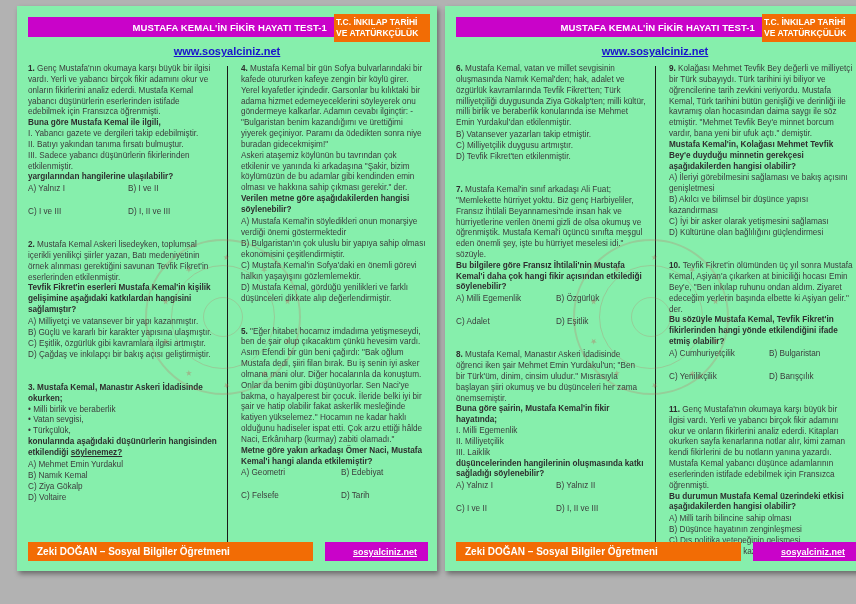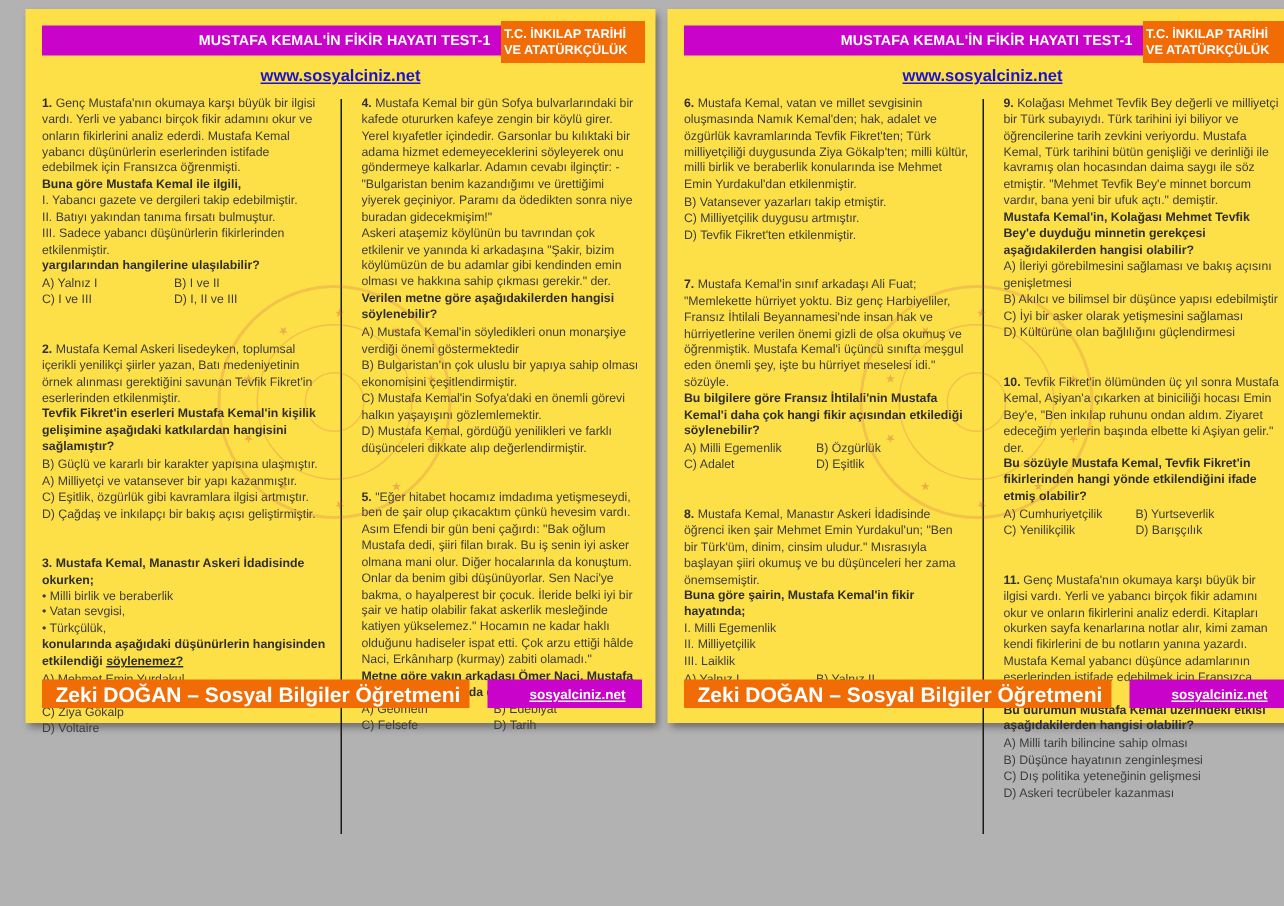--- a/index.html
+++ b/index.html
@@ -1,19 +1,19 @@
 <!DOCTYPE html>
 <html><head>
 <meta charset="utf-8">
 <style>
   html,body{margin:0;padding:0;background:#b2b2b2;}
   body{width:856px;height:604px;overflow:hidden;position:relative;
        font-family:"Liberation Sans",sans-serif;
        --magenta:#c903c9;--orange:#f26c05;--link:#1a12cc;--ink:#3c3c3c;}
-  .page{position:absolute;top:6px;width:420px;height:476px;background:#fde047;
+  .page{position:absolute;top:6px;width:420px;height:565px;background:#86efac;
         box-shadow:2px 3px 5px rgba(0,0,0,.4);}
   #page1{left:17px}#page2{left:445px}
   .hdr{display:flex;align-items:flex-start;padding:8px 7px 0 11px;}
   .hband{background:var(--magenta);color:#fff;font-weight:bold;font-size:9.5px;
          flex:1;height:20px;display:flex;align-items:center;justify-content:flex-end;
          padding-right:7px;margin-top:3px;letter-spacing:.1px;}
   .badge{background:var(--orange);color:#fff;font-weight:bold;font-size:8.5px;
          width:92px;text-align:left;padding:3px 2px;line-height:1.3;}
   .sitelink{display:block;text-align:center;color:var(--link);font-weight:bold;
             font-size:11px;margin:3px 0 7px;text-decoration:underline;cursor:pointer;}
@@ -21,23 +21,23 @@
   .col{width:190px;overflow:hidden;}
   .col.c2{flex:1;}
   .divider{width:1px;background:#1a1a1a;margin:2px 13px 0 9px;}
   .q{margin-bottom:22px;}
   .qp{margin:0;font-size:8.2px;line-height:1.32;color:var(--ink);}
   .qb{font-weight:bold;color:#2e2e2e;}
   .qu{text-decoration:underline;}
   .qnum{color:#2e2e2e;}
   .opts{margin-top:1px;}
   .opts .opt{display:block;font-size:8.2px;line-height:1.34;color:var(--ink);}
-  .opts.two{display:grid;grid-template-columns:88px 1fr;}
+  .opts.two{display:grid;grid-template-columns:88px 1fr;gap:12px;}
   .ftr{position:absolute;bottom:10px;left:11px;display:flex;height:19px;}
-  .fband{background:var(--orange);color:#fff;font-weight:bold;font-size:14px;
+  .fband{background:var(--orange);color:#fff;font-weight:bold;font-size:10px;
          width:276px;display:flex;align-items:center;padding-left:9px;}
   .fsite{background:var(--magenta);width:92px;display:flex;align-items:center;
          justify-content:flex-end;padding-right:11px;color:#fff;font-weight:bold;
          font-size:9px;text-decoration:underline;cursor:pointer;margin-left:12px;}
   .seal{position:absolute;left:49%;top:55%;width:152px;height:152px;
         transform:translate(-50%,-50%);border:2px solid rgba(205,80,80,.55);
         border-radius:50%;opacity:.38;pointer-events:none;}
   .seal::before{content:"";position:absolute;inset:24px;
         border:1.5px solid rgba(205,80,80,.6);border-radius:50%;}
   .seal::after{content:"";position:absolute;inset:56px;
@@ -72,22 +72,22 @@
             <span class="opt">A) Yalnız I</span>
             <span class="opt">B) I ve II</span>
             <span class="opt">C) I ve III</span>
             <span class="opt">D) I, II ve III</span>
           </div>
         </div>
         <div class="q">
           <p class="qp"><b class="qnum">2. </b>Mustafa Kemal Askeri lisedeyken, toplumsal içerikli yenilikçi şiirler yazan, Batı medeniyetinin örnek alınması gerektiğini savunan Tevfik Fikret'in eserlerinden etkilenmiştir.</p>
           <p class="qp qb">Tevfik Fikret'in eserleri Mustafa Kemal'in kişilik gelişimine aşağıdaki katkılardan hangisini sağlamıştır?</p>
           <div class="opts">
+            <span class="opt">A) Milliyetçi ve vatansever bir yapı kazanmıştır.</span>
             <span class="opt">B) Güçlü ve kararlı bir karakter yapısına ulaşmıştır.</span>
-            <span class="opt">A) Milliyetçi ve vatansever bir yapı kazanmıştır.</span>
             <span class="opt">C) Eşitlik, özgürlük gibi kavramlara ilgisi artmıştır.</span>
             <span class="opt">D) Çağdaş ve inkılapçı bir bakış açısı geliştirmiştir.</span>
           </div>
         </div>
         <div class="q">
           <p class="qp qb"><b class="qnum">3. </b>Mustafa Kemal, Manastır Askeri İdadisinde okurken;</p>
           <p class="qp qi">• Milli birlik ve beraberlik</p>
           <p class="qp qi">• Vatan sevgisi,</p>
           <p class="qp qi">• Türkçülük,</p>
           <p class="qp qb">konularında aşağıdaki düşünürlerin hangisinden etkilendiği <span class="qu">söylenemez?</span></p>
@@ -175,46 +175,47 @@
             <span class="opt">C) Adalet</span>
             <span class="opt">D) Eşitlik</span>
           </div>
         </div>
         <div class="q">
           <p class="qp"><b class="qnum">8. </b>Mustafa Kemal, Manastır Askeri İdadisinde öğrenci iken şair Mehmet Emin Yurdakul'un; "Ben bir Türk'üm, dinim, cinsim uludur." Mısrasıyla başlayan şiiri okumuş ve bu düşünceleri her zama önemsemiştir.</p>
           <p class="qp qb">Buna göre şairin, Mustafa Kemal'in fikir hayatında;</p>
           <p class="qp qi">I. Milli Egemenlik</p>
           <p class="qp qi">II. Milliyetçilik</p>
           <p class="qp qi">III. Laiklik</p>
+          <p class="qp qb">düşüncelerinden hangilerinin oluşmasında katkı sağladığı söylenebilir?</p>
           <div class="opts two">
             <span class="opt">A) Yalnız I</span>
             <span class="opt">B) Yalnız II</span>
             <span class="opt">C) I ve II</span>
             <span class="opt">D) I, II ve III</span>
           </div>
         </div>
       </div>
     <div class="divider"></div>
     <div class="col c2">
         <div class="q">
           <p class="qp"><b class="qnum">9. </b>Kolağası Mehmet Tevfik Bey değerli ve milliyetçi bir Türk subayıydı. Türk tarihini iyi biliyor ve öğrencilerine tarih zevkini veriyordu. Mustafa Kemal, Türk tarihini bütün genişliği ve derinliği ile kavramış olan hocasından daima saygı ile söz etmiştir. "Mehmet Tevfik Bey'e minnet borcum vardır, bana yeni bir ufuk açtı." demiştir.</p>
           <p class="qp qb">Mustafa Kemal'in, Kolağası Mehmet Tevfik Bey'e duyduğu minnetin gerekçesi aşağıdakilerden hangisi olabilir?</p>
           <div class="opts">
             <span class="opt">A) İleriyi görebilmesini sağlaması ve bakış açısını genişletmesi</span>
-            <span class="opt">B) Akılcı ve bilimsel bir düşünce yapısı edebilmiştir</span>
+            <span class="opt">B) Akılcı ve bilimsel bir düşünce yapısı kazandırması</span>
             <span class="opt">C) İyi bir asker olarak yetişmesini sağlaması</span>
             <span class="opt">D) Kültürüne olan bağlılığını güçlendirmesi</span>
           </div>
         </div>
         <div class="q">
           <p class="qp"><b class="qnum">10. </b>Tevfik Fikret'in ölümünden üç yıl sonra Mustafa Kemal, Aşiyan'a çıkarken at biniciliği hocası Emin Bey'e, "Ben inkılap ruhunu ondan aldım. Ziyaret edeceğim yerlerin başında elbette ki Aşiyan gelir." der.</p>
           <p class="qp qb">Bu sözüyle Mustafa Kemal, Tevfik Fikret'in fikirlerinden hangi yönde etkilendiğini ifade etmiş olabilir?</p>
           <div class="opts two">
             <span class="opt">A) Cumhuriyetçilik</span>
-            <span class="opt">B) Yurtseverlik</span>
+            <span class="opt">B) Bulgaristan</span>
             <span class="opt">C) Yenilikçilik</span>
             <span class="opt">D) Barışçılık</span>
           </div>
         </div>
         <div class="q">
           <p class="qp"><b class="qnum">11. </b>Genç Mustafa'nın okumaya karşı büyük bir ilgisi vardı. Yerli ve yabancı birçok fikir adamını okur ve onların fikirlerini analiz ederdi. Kitapları okurken sayfa kenarlarına notlar alır, kimi zaman kendi fikirlerini de bu notların yanına yazardı. Mustafa Kemal yabancı düşünce adamlarının eserlerinden istifade edebilmek için Fransızca öğrenmişti.</p>
           <p class="qp qb">Bu durumun Mustafa Kemal üzerindeki etkisi aşağıdakilerden hangisi olabilir?</p>
           <div class="opts">
             <span class="opt">A) Milli tarih bilincine sahip olması</span>
             <span class="opt">B) Düşünce hayatının zenginleşmesi</span>

